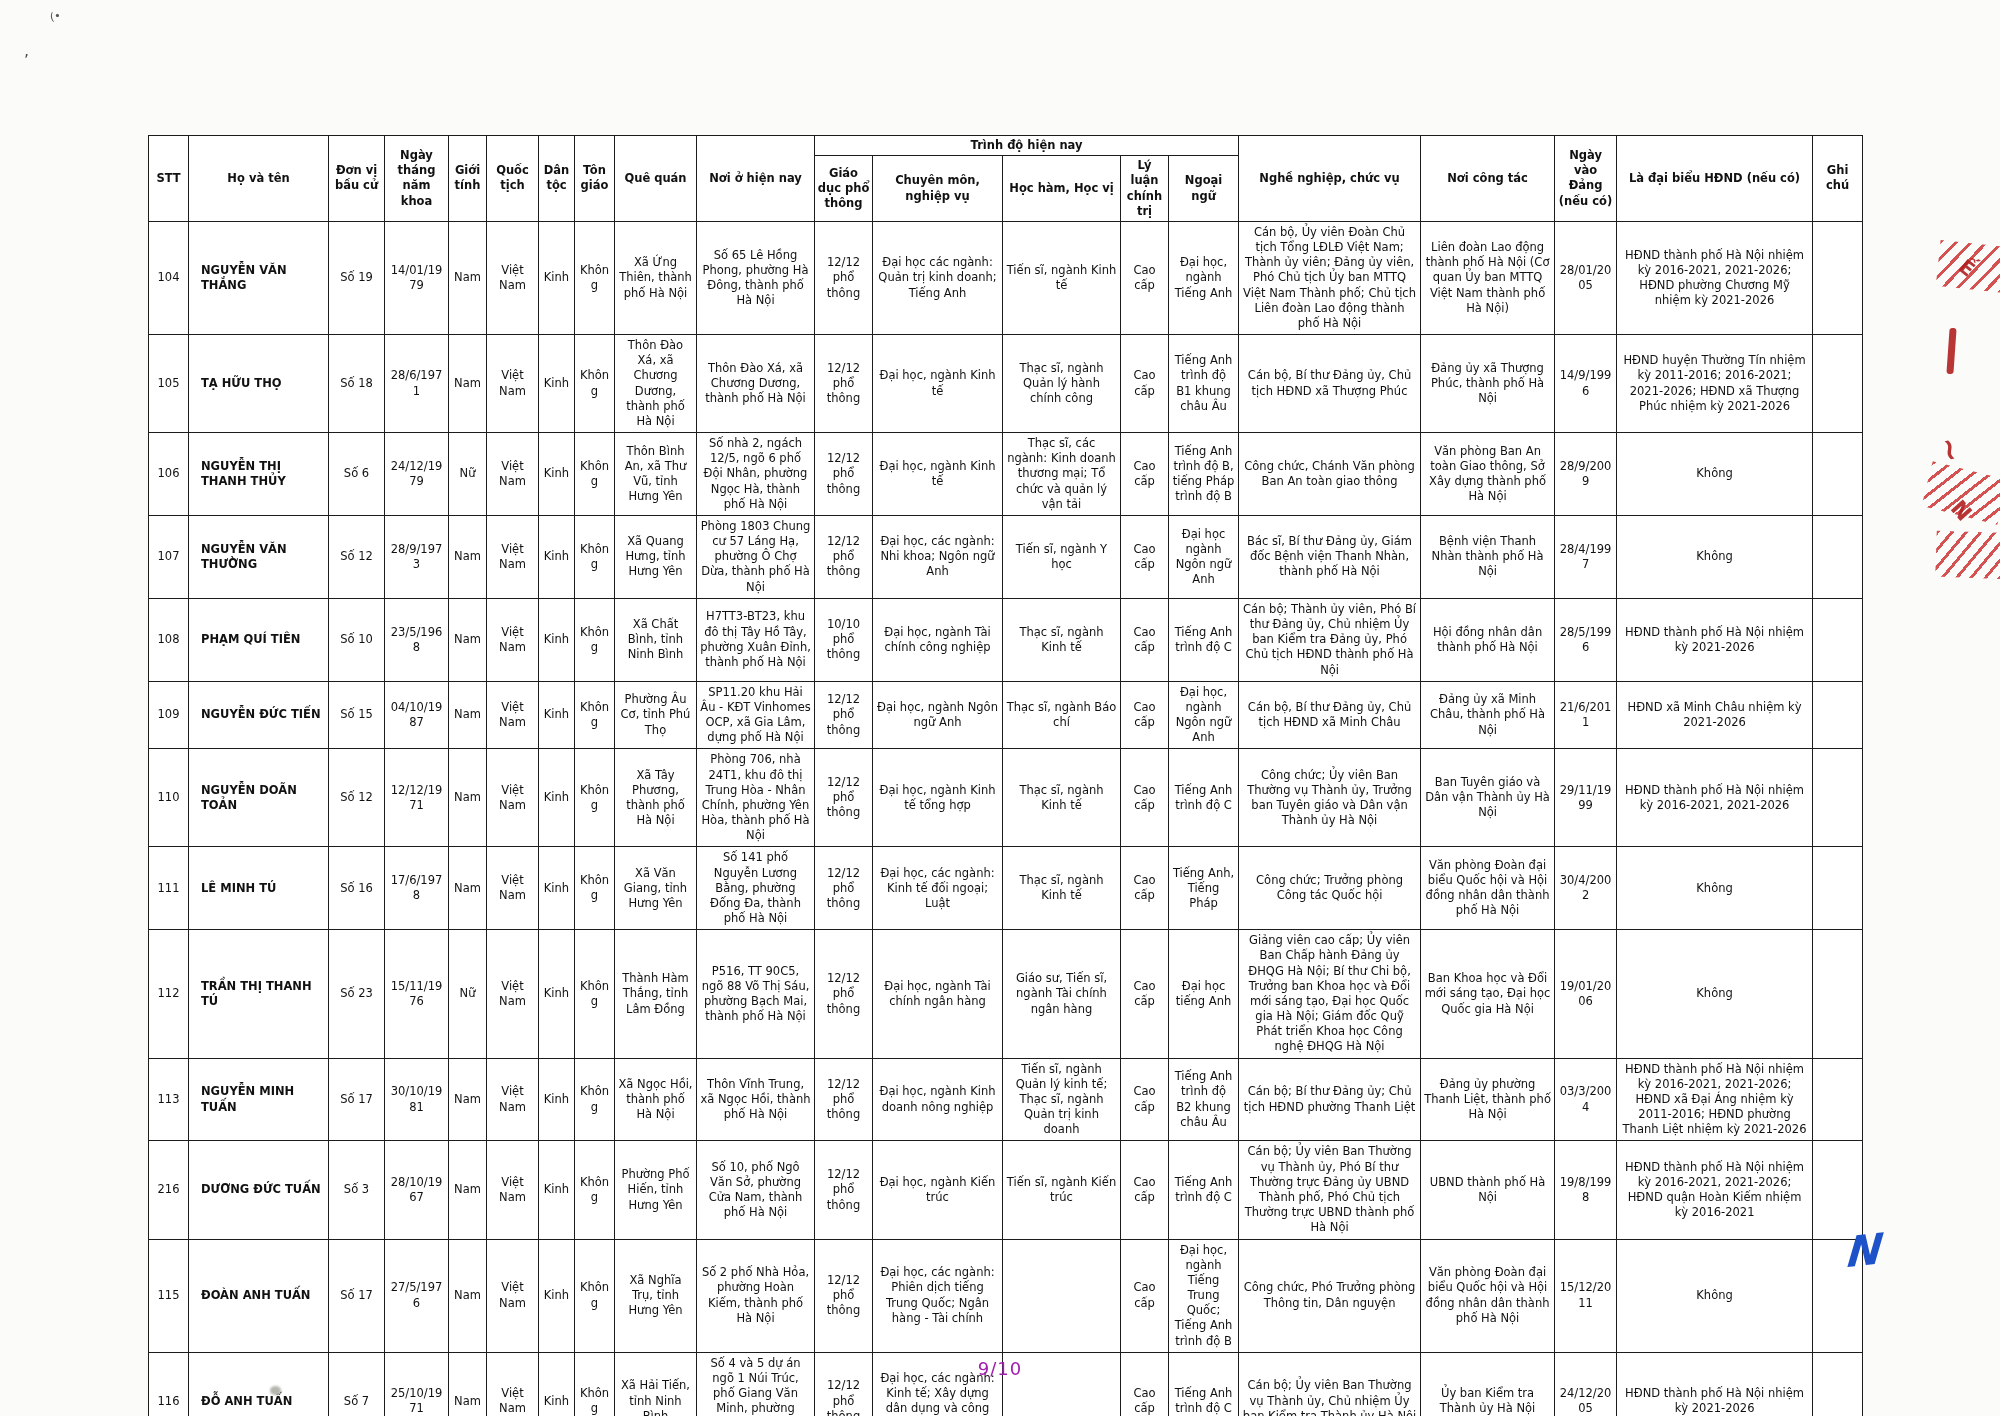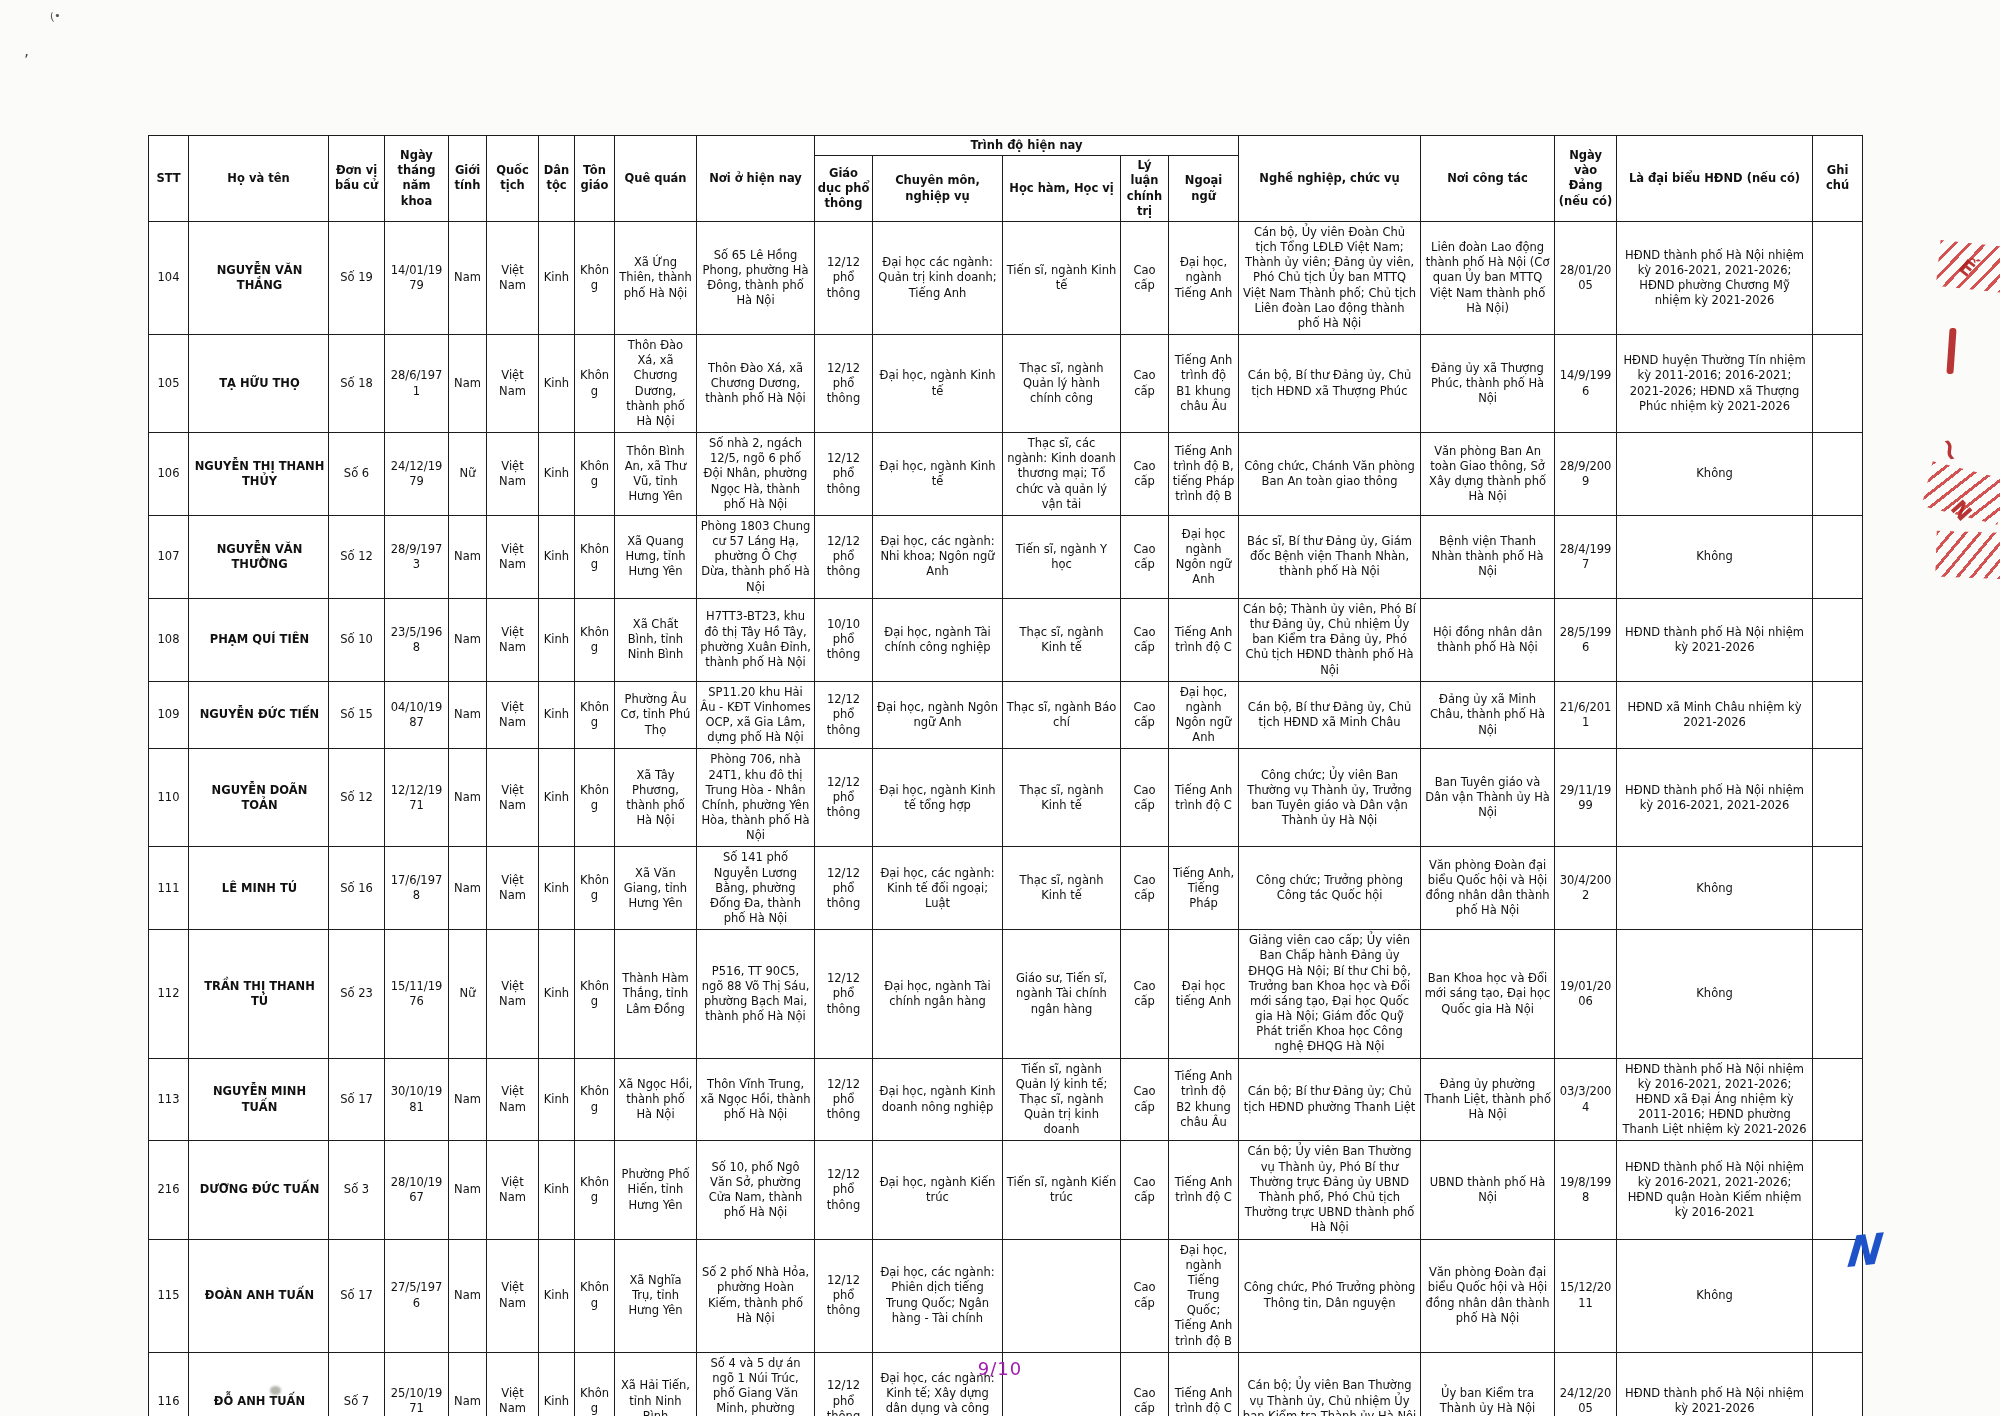--- a/index.html
+++ b/index.html
@@ -31,23 +31,23 @@
     text-align:center;
     vertical-align:middle;
     word-wrap:break-word;
     overflow-wrap:break-word;
   }
   table.roster th{
     font-weight:bold;
     padding:2px 2px;
   }
   table.roster td.name-cell{
-    text-align:center;
+    text-align:left;
     font-weight:600;
-    padding-left:5px;
+    padding-left:12px;
   }
   
   .footer-page{
     position:absolute;left:0;right:0;top:1358px;
     text-align:center;
     font-size:18px;color:#a21caf;
     letter-spacing:1px;
   }
   
   .corner-mark-1{position:absolute;left:50px;top:10px;font-size:11px;color:#555;transform:rotate(-8deg);}

